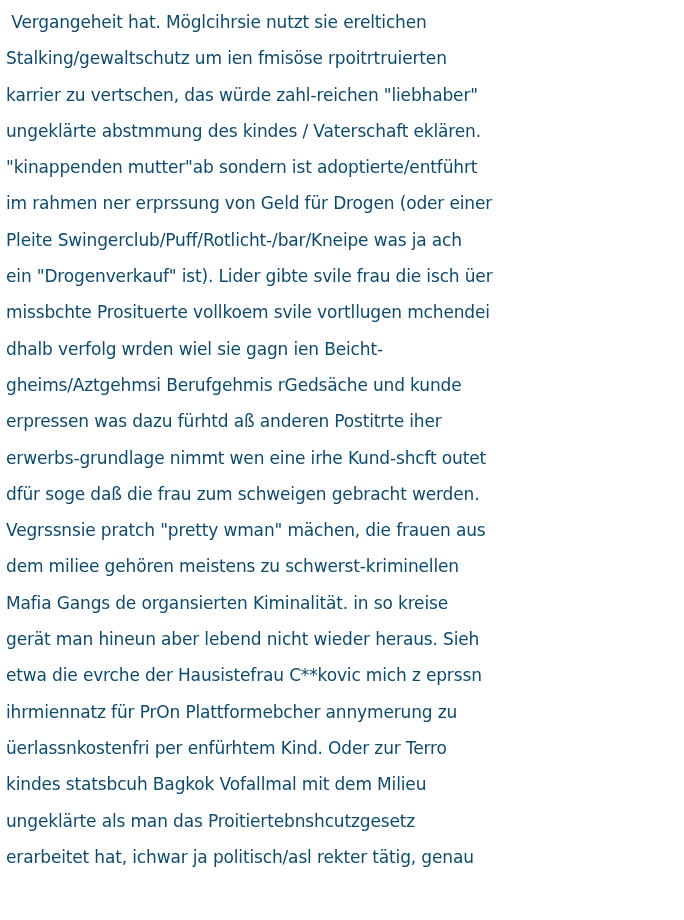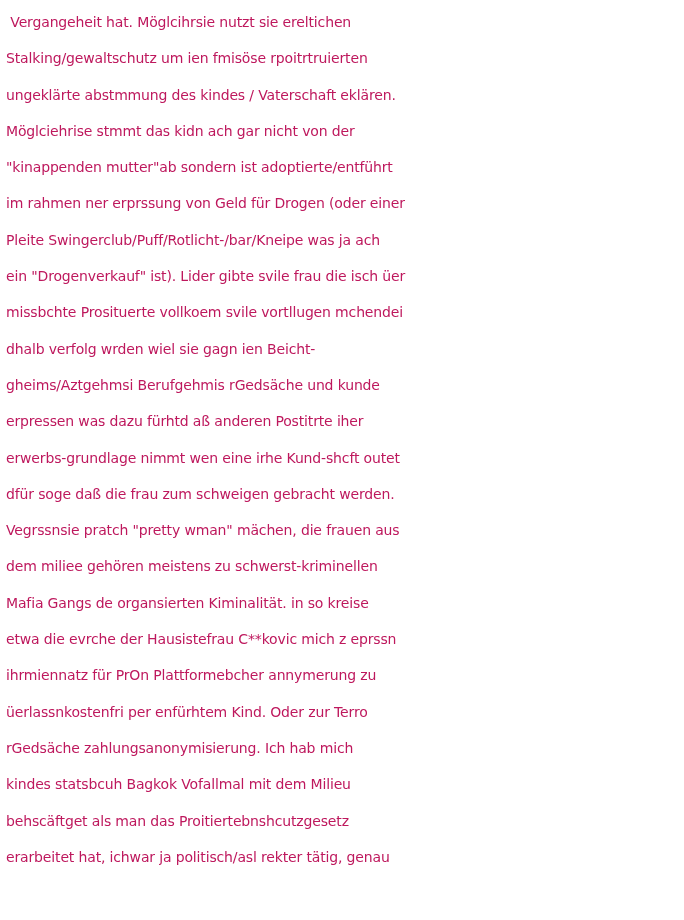--- a/index.html
+++ b/index.html
@@ -23,52 +23,52 @@
   #text-block {
     position: absolute;
     left: 0px;
     top: 0px;
     width: 684px;
     padding: 4px 4px 0 6px;
     box-sizing: border-box;
   }
   .line {
     font-family: "DejaVu Sans", sans-serif;
-    font-size: 14px;
+    font-size: 17px;
     line-height: 36.3px;
-    color: #be185d;
+    color: #0c4a6e;
     white-space: pre;
     letter-spacing: -0.15px;
     font-weight: 400;
   }
 </style>
 </head>
 <body>
 
 <div id="page">
   <div id="text-block">
     <div class="line"> Vergangeheit hat. Möglcihrsie nutzt sie ereltichen</div>
     <div class="line">Stalking/gewaltschutz um ien fmisöse rpoitrtruierten</div>
+    <div class="line">karrier zu vertschen, das würde zahl-reichen "liebhaber"</div>
     <div class="line">ungeklärte abstmmung des kindes / Vaterschaft eklären.</div>
-    <div class="line">Möglciehrise stmmt das kidn ach gar nicht von der</div>
     <div class="line">"kinappenden mutter"ab sondern ist adoptierte/entführt</div>
     <div class="line">im rahmen ner erprssung von Geld für Drogen (oder einer</div>
     <div class="line">Pleite Swingerclub/Puff/Rotlicht-/bar/Kneipe was ja ach</div>
     <div class="line">ein "Drogenverkauf" ist). Lider gibte svile frau die isch üer</div>
     <div class="line">missbchte Prosituerte vollkoem svile vortllugen mchendei</div>
     <div class="line">dhalb verfolg wrden wiel sie gagn ien Beicht-</div>
     <div class="line">gheims/Aztgehmsi Berufgehmis rGedsäche und kunde</div>
     <div class="line">erpressen was dazu fürhtd aß anderen Postitrte iher</div>
     <div class="line">erwerbs-grundlage nimmt wen eine irhe Kund-shcft outet</div>
     <div class="line">dfür soge daß die frau zum schweigen gebracht werden.</div>
     <div class="line">Vegrssnsie pratch "pretty wman" mächen, die frauen aus</div>
     <div class="line">dem miliee gehören meistens zu schwerst-kriminellen</div>
     <div class="line">Mafia Gangs de organsierten Kiminalität. in so kreise</div>
+    <div class="line">gerät man hineun aber lebend nicht wieder heraus. Sieh</div>
     <div class="line">etwa die evrche der Hausistefrau C**kovic mich z eprssn</div>
     <div class="line">ihrmiennatz für PrOn Plattformebcher annymerung zu</div>
     <div class="line">üerlassnkostenfri per enfürhtem Kind. Oder zur Terro</div>
-    <div class="line">rGedsäche zahlungsanonymisierung. Ich hab mich</div>
     <div class="line">kindes statsbcuh Bagkok Vofallmal mit dem Milieu</div>
-    <div class="line">behscäftget als man das Proitiertebnshcutzgesetz</div>
+    <div class="line">ungeklärte als man das Proitiertebnshcutzgesetz</div>
     <div class="line">erarbeitet hat, ichwar ja politisch/asl rekter tätig, genau</div>
 
   </div>
 </div>
 
 </body></html>

